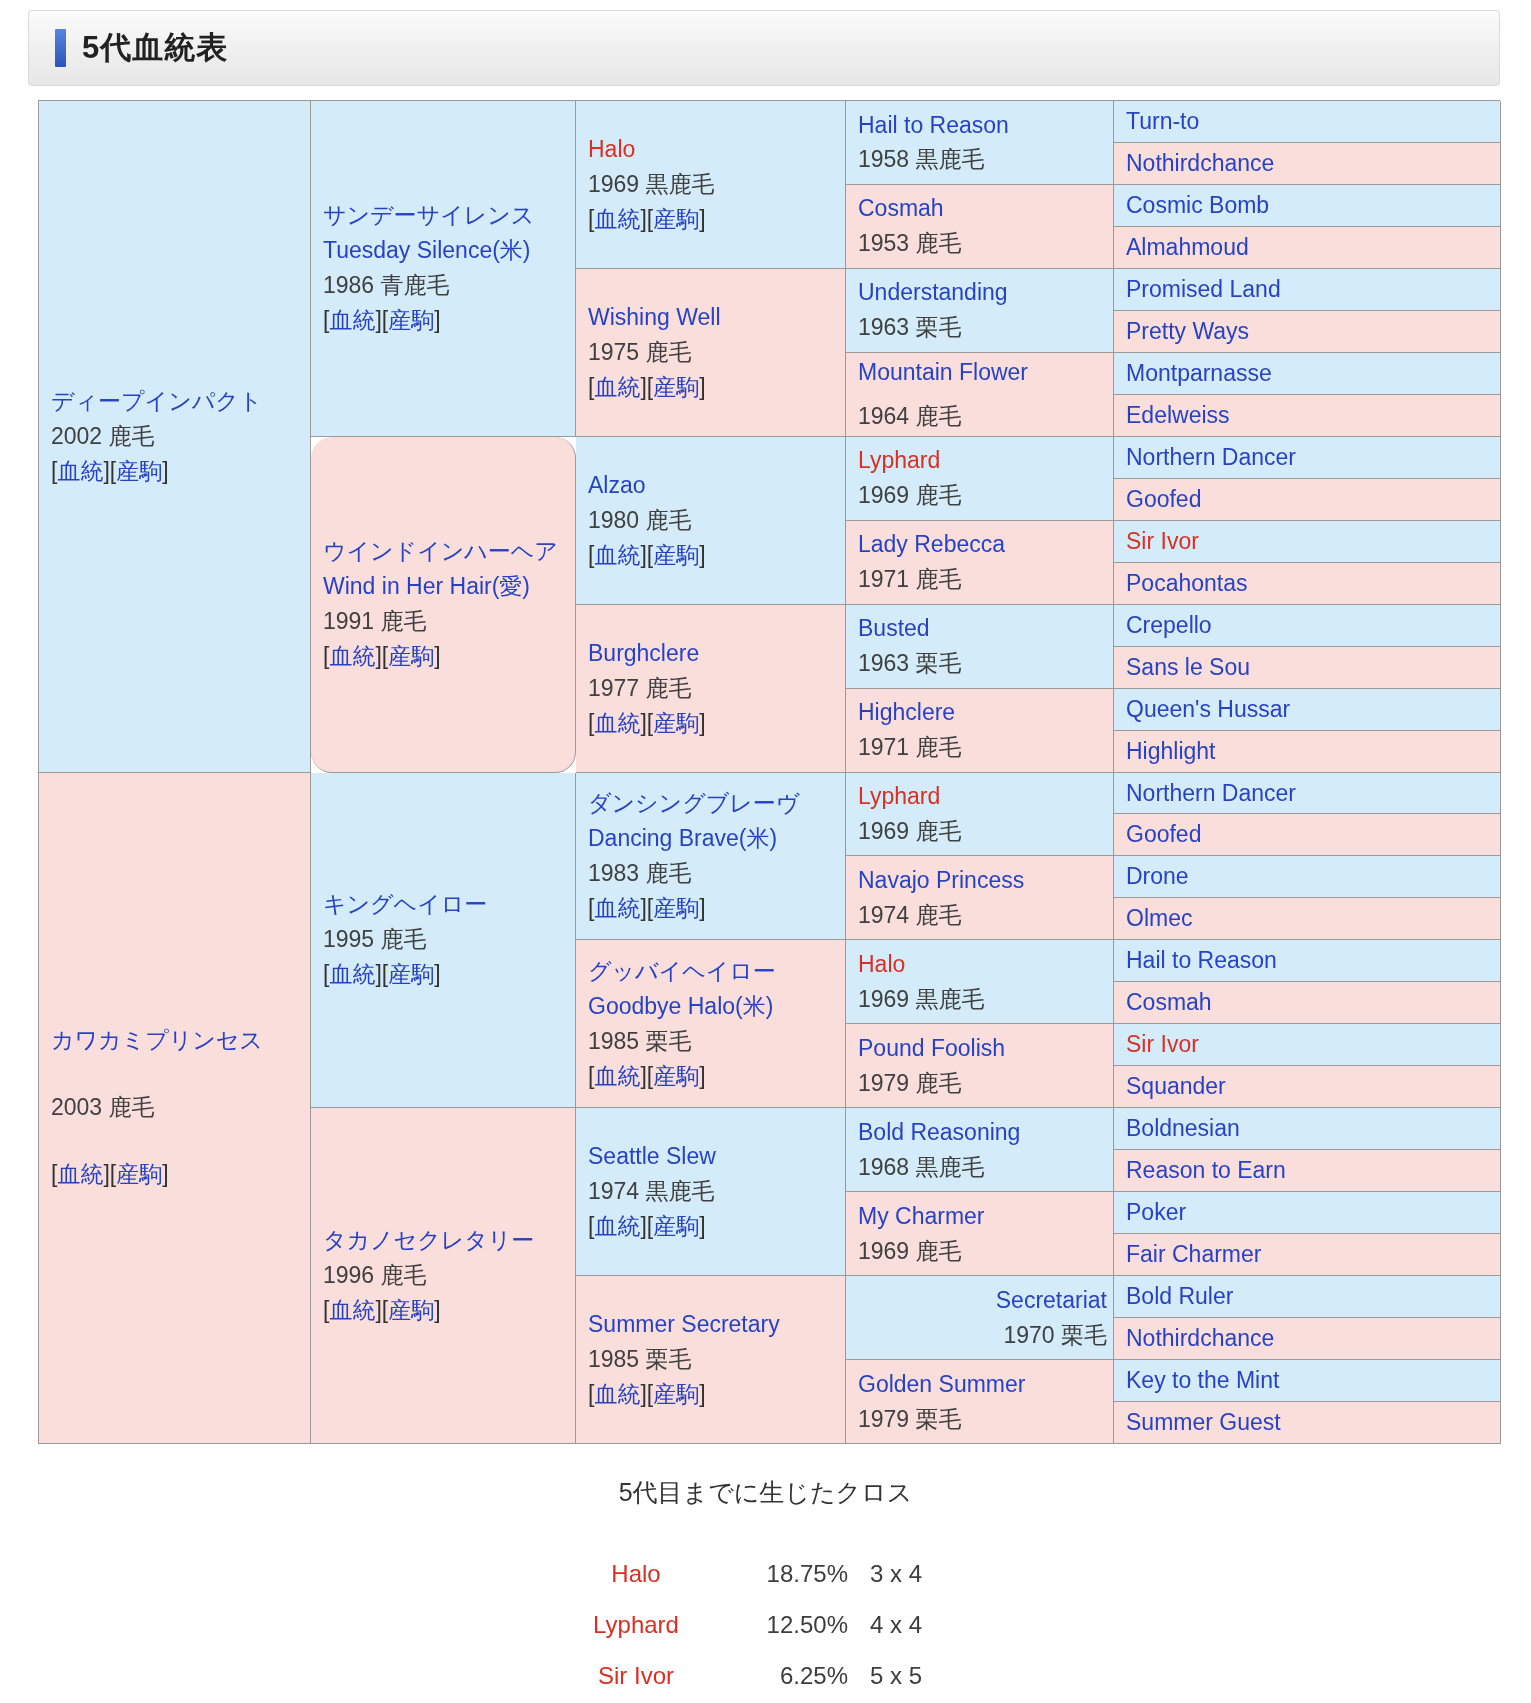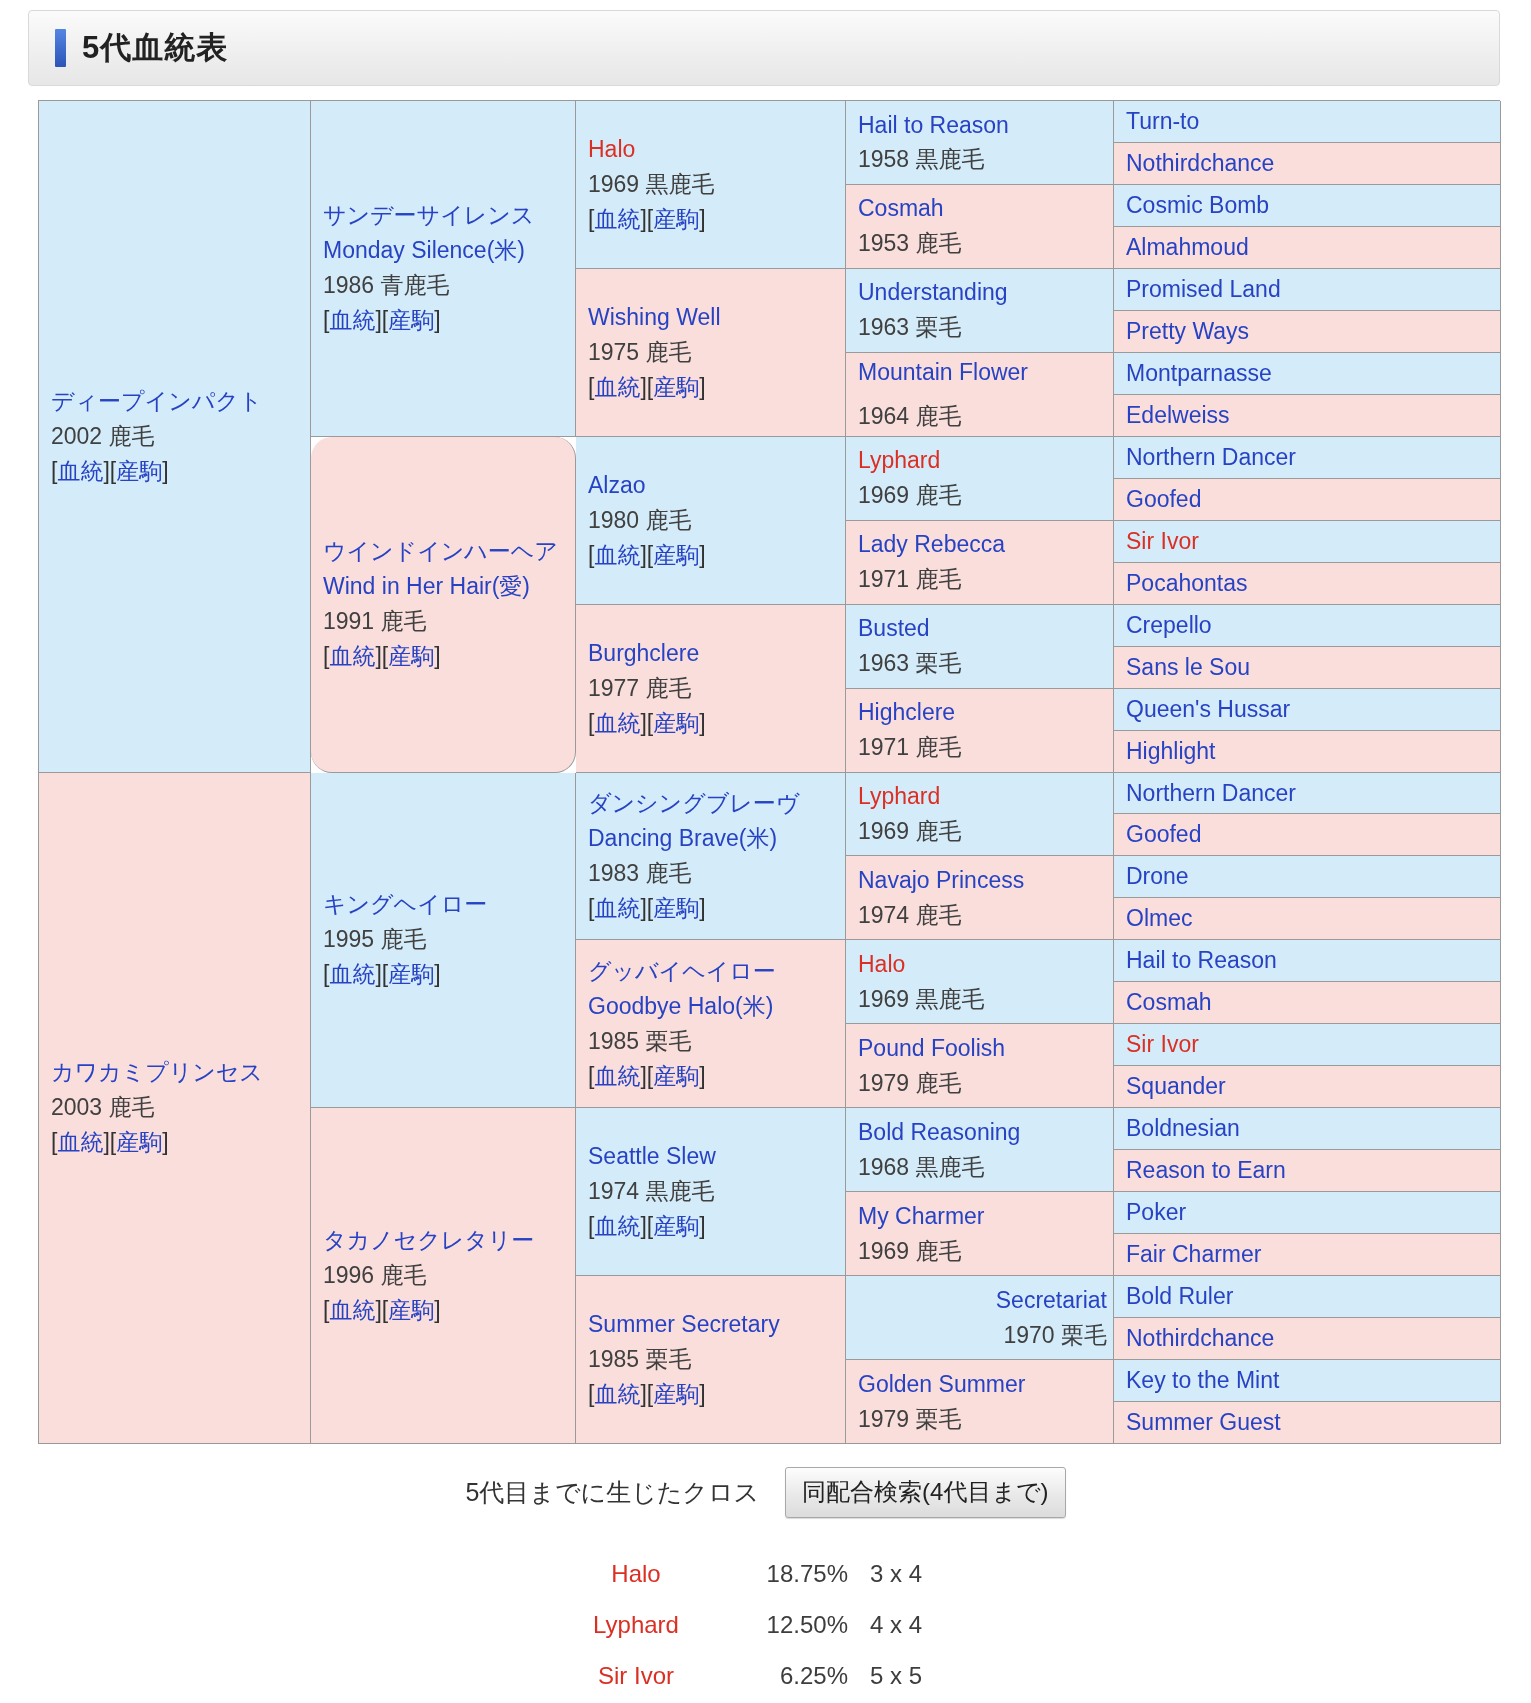--- a/index.html
+++ b/index.html
@@ -119,28 +119,28 @@
   <div class="bar"></div>
   <div class="title">5代血統表</div>
 </div>
 
 <div class="ped-table">
     <div class="cell male" style="grid-area: 1 / 1 / span 16;">
       <span class="horse-name">ディープインパクト</span>
       <span class="detail">2002 鹿毛</span>
       <span class="links-line">[<span class="lnk">血統</span>][<span class="lnk">産駒</span>]</span>
     </div>
-    <div class="cell female" style="grid-area: 17 / 1 / span 16;">
+    <div class="cell female" style="grid-area: 17 / 1 / span 16; gap: 32px;">
       <span class="horse-name">カワカミプリンセス</span>
       <span class="detail">2003 鹿毛</span>
       <span class="links-line">[<span class="lnk">血統</span>][<span class="lnk">産駒</span>]</span>
     </div>
     <div class="cell male" style="grid-area: 1 / 2 / span 8;">
       <span class="horse-name">サンデーサイレンス</span>
-      <span class="name-en">Monday Silence(米)</span>
+      <span class="name-en">Tuesday Silence(米)</span>
       <span class="detail">1986 青鹿毛</span>
       <span class="links-line">[<span class="lnk">血統</span>][<span class="lnk">産駒</span>]</span>
     </div>
     <div class="cell female" style="grid-area: 9 / 2 / span 8; border-radius: 21px;">
       <span class="horse-name">ウインドインハーヘア</span>
       <span class="name-en">Wind in Her Hair(愛)</span>
       <span class="detail">1991 鹿毛</span>
       <span class="links-line">[<span class="lnk">血統</span>][<span class="lnk">産駒</span>]</span>
     </div>
     <div class="cell male" style="grid-area: 17 / 2 / span 8;">
@@ -352,21 +352,20 @@
     <div class="cell male" style="grid-area: 31 / 5 / span 1;">
       <span class="horse-name">Key to the Mint</span>
     </div>
     <div class="cell female" style="grid-area: 32 / 5 / span 1;">
       <span class="horse-name">Summer Guest</span>
     </div>
   </div>
 
 <div class="cross-caption-row">
   <span class="cross-caption">5代目までに生じたクロス</span>
-  <button class="search-btn">同配合検索(4代目まで)</button>
 </div>
 
 <div class="cross-list">
     <div class="cross-row">
       <span class="cross-name">Halo</span>
       <span class="cross-pct">18.75%</span>
       <span class="cross-val">3 x 4</span>
     </div>
     <div class="cross-row">
       <span class="cross-name">Lyphard</span>

